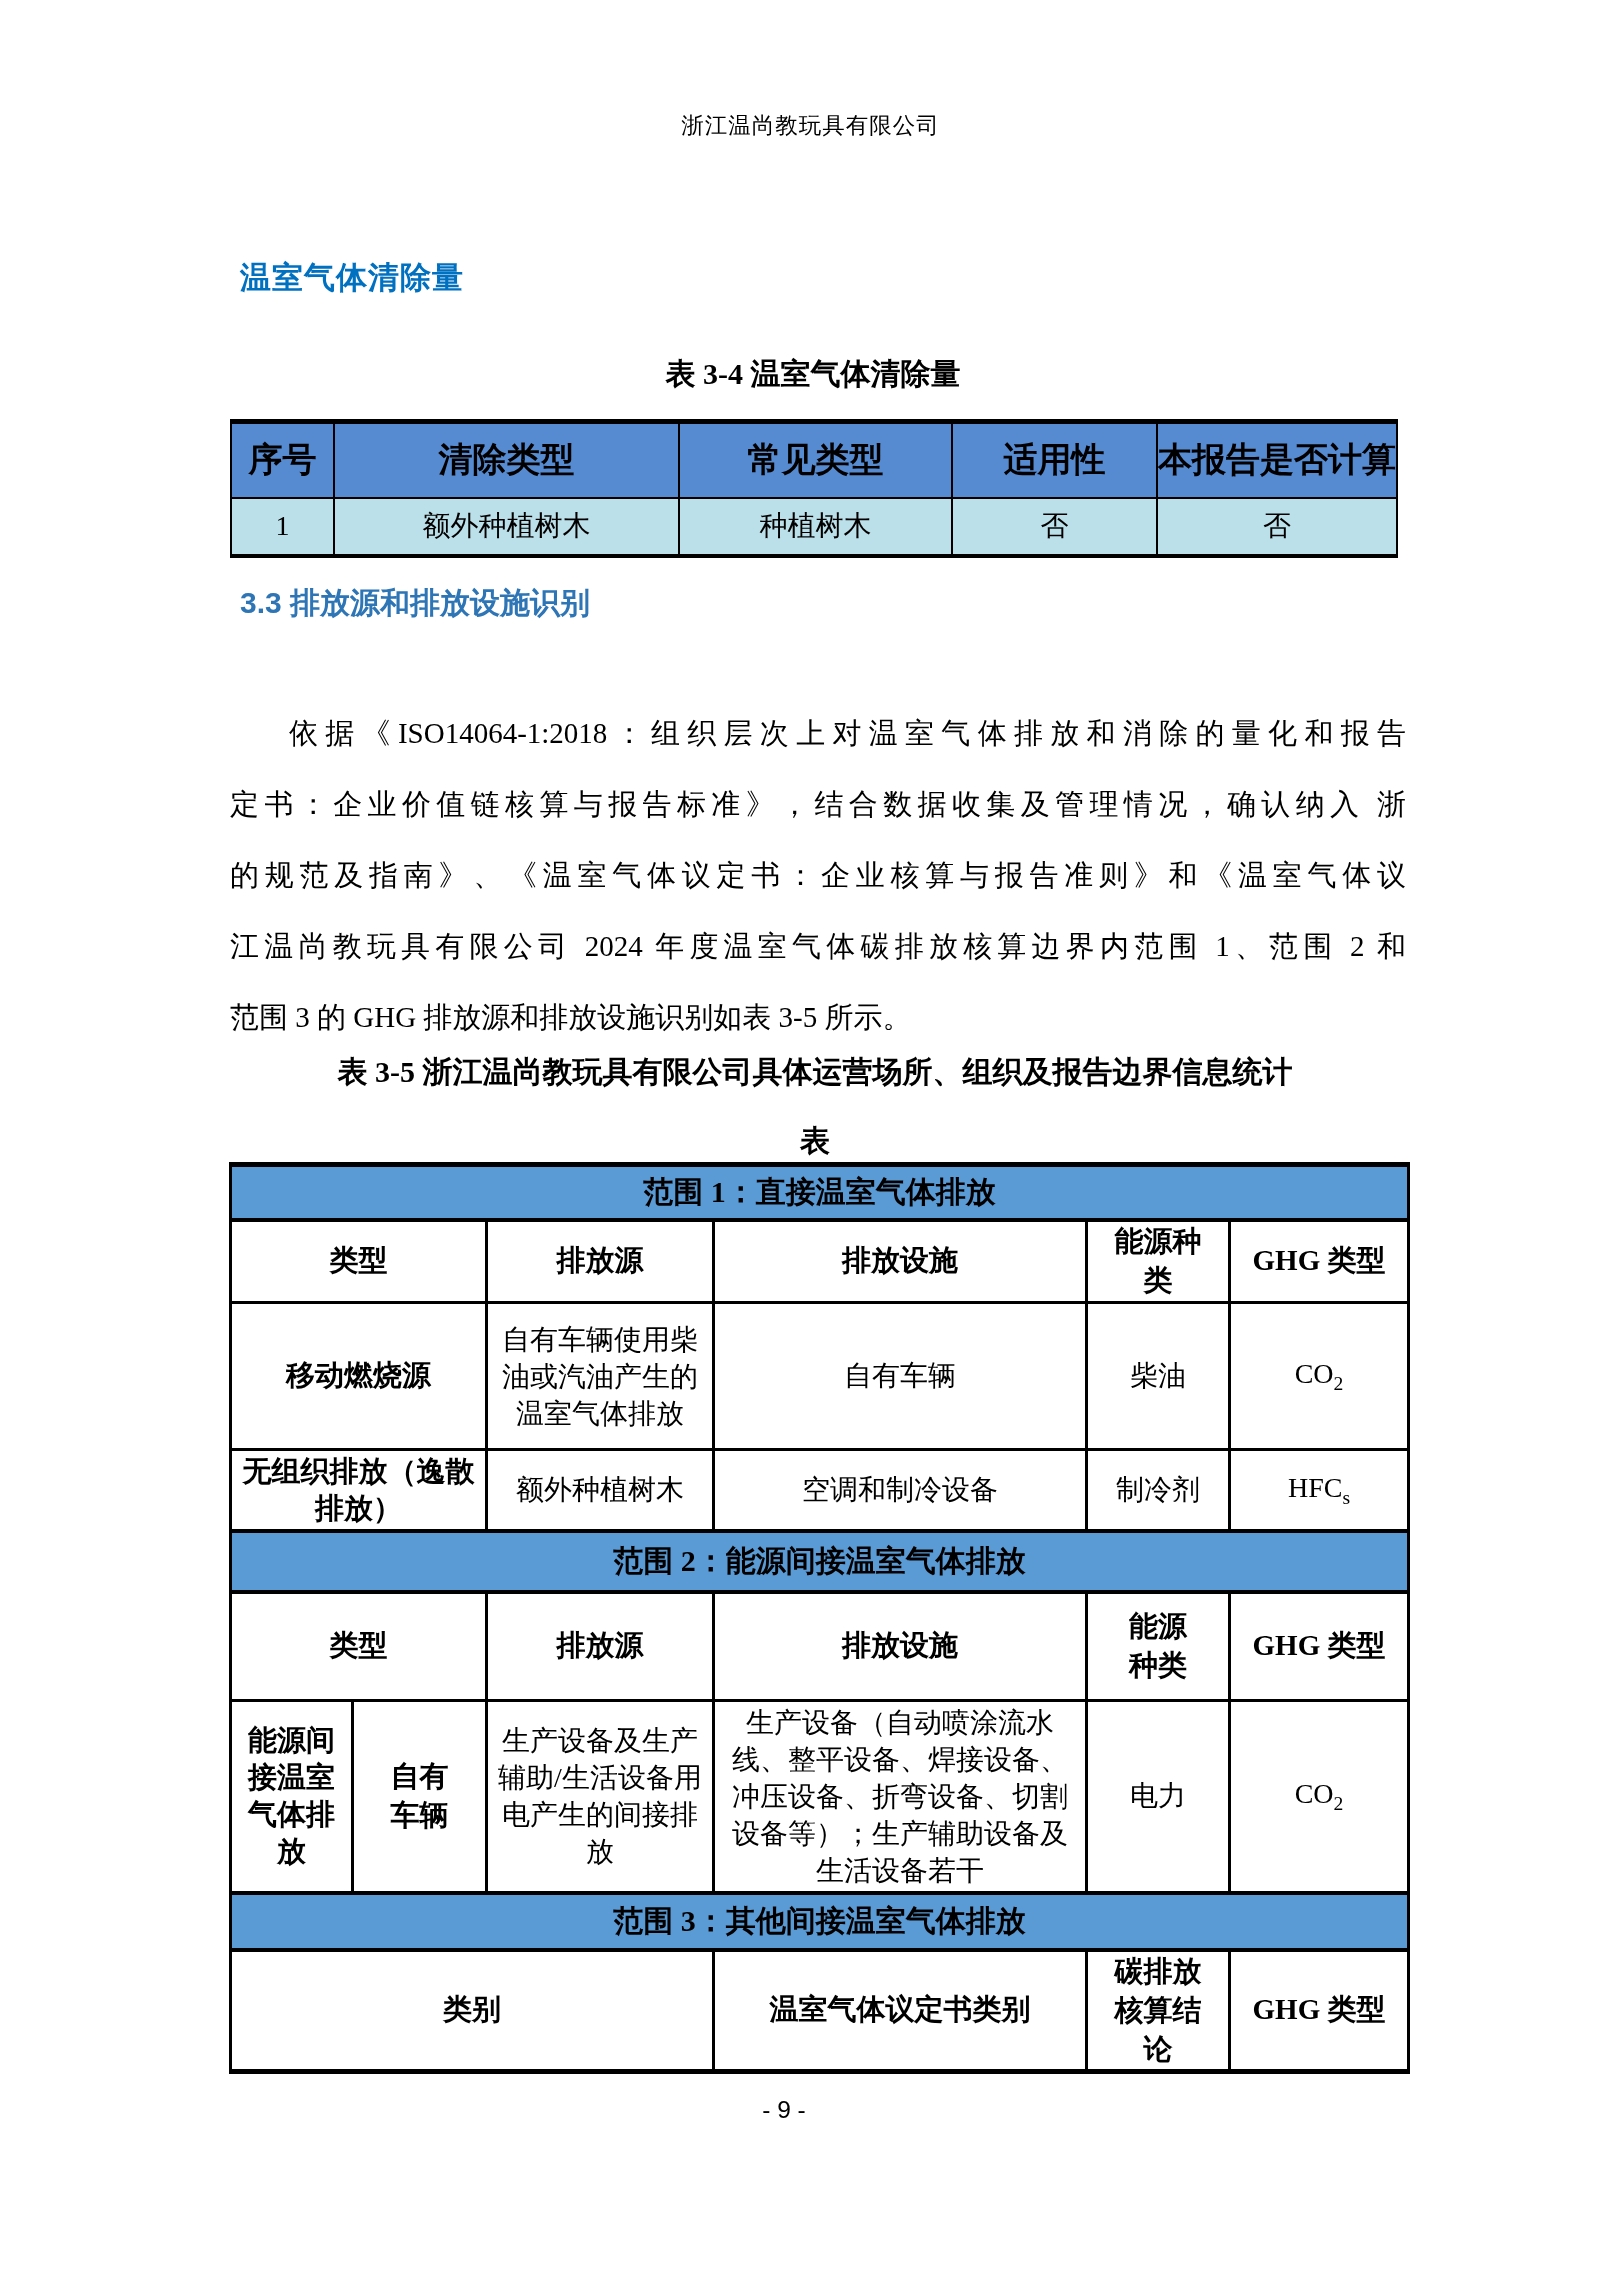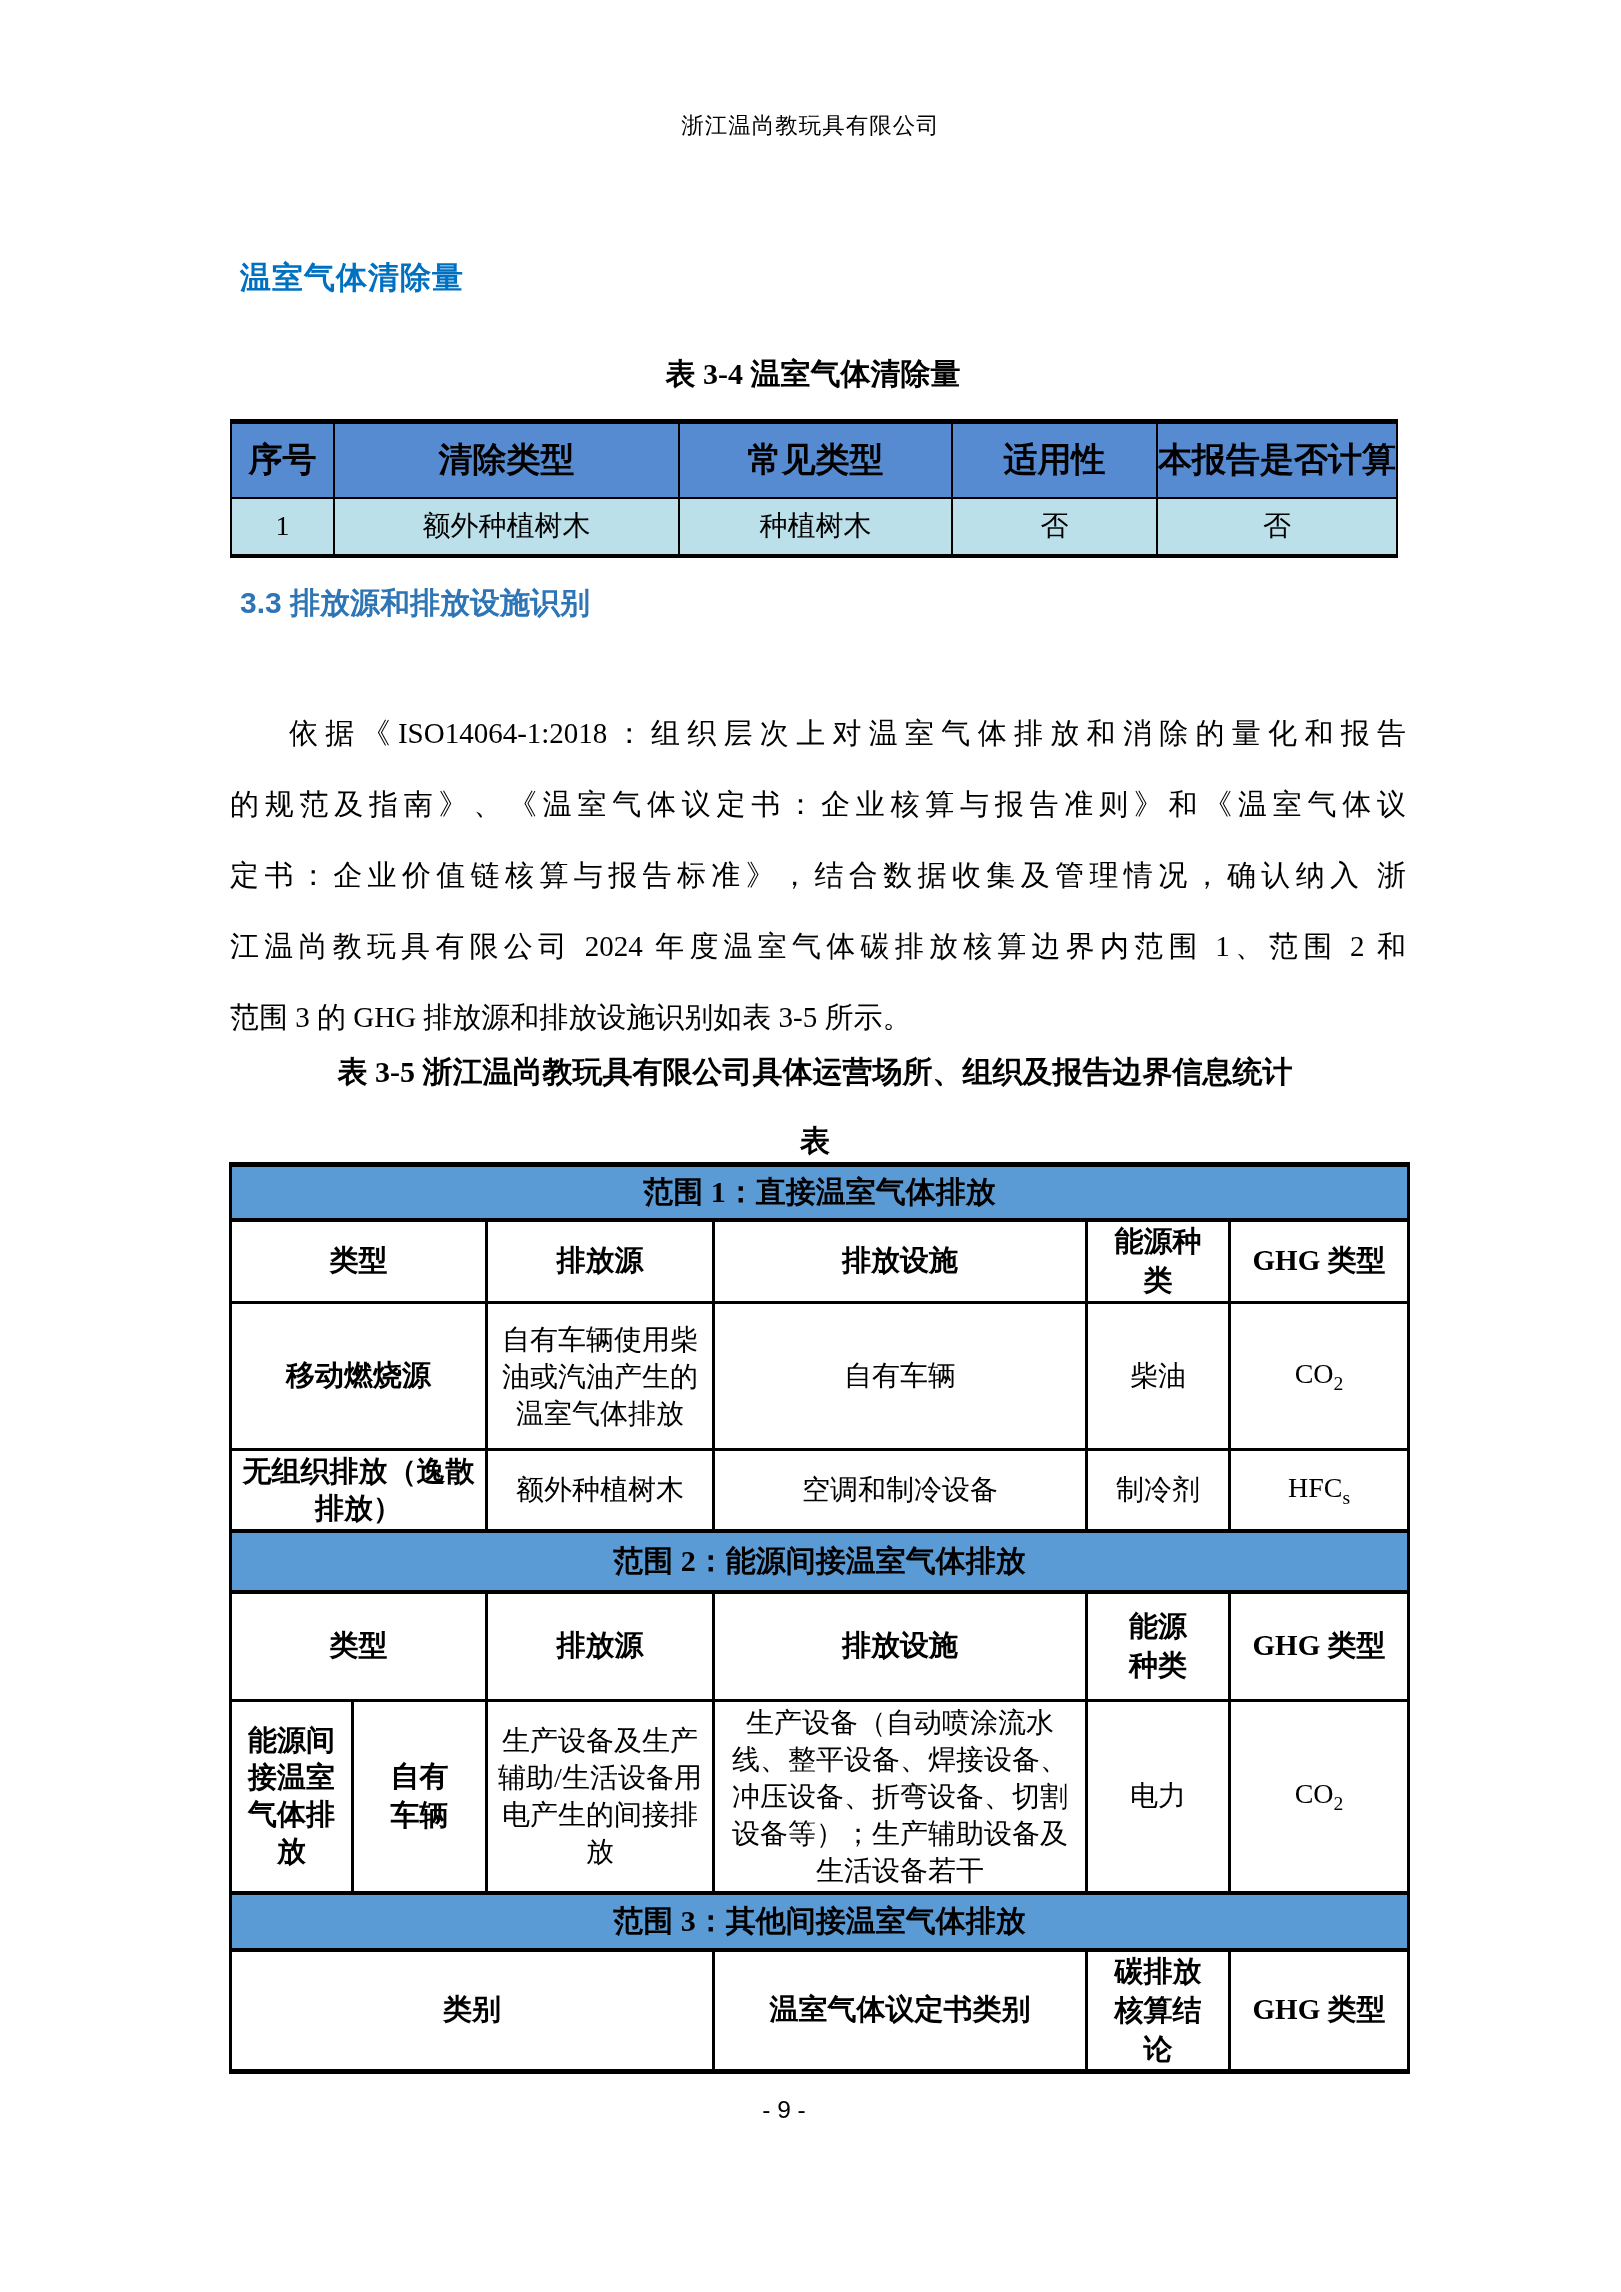--- a/index.html
+++ b/index.html
@@ -134,22 +134,22 @@
       <td>否</td>
       <td>否</td>
     </tr>
   </tbody>
     </table>
 
   <div class="h-blue2">3.3 排放源和排放设施识别</div>
 
   <div class="para">
     <div class="pline first">依据《ISO14064-1:2018：组织层次上对温室气体排放和消除的量化和报告</div>
+    <div class="pline">定书：企业价值链核算与报告标准》，结合数据收集及管理情况，确认纳入 浙</div>
     <div class="pline">的规范及指南》、《温室气体议定书：企业核算与报告准则》和《温室气体议</div>
-    <div class="pline">定书：企业价值链核算与报告标准》，结合数据收集及管理情况，确认纳入 浙</div>
     <div class="pline">江温尚教玩具有限公司 2024 年度温室气体碳排放核算边界内范围 1、范围 2 和</div>
     <div class="pline last">范围 3 的 GHG 排放源和排放设施识别如表 3-5 所示。</div>
   </div>
 
   <div class="t35-title">
     <div>表 3-5 浙江温尚教玩具有限公司具体运营场所、组织及报告边界信息统计</div>
     <div>表</div>
   </div>
 
   <table class="t35">

